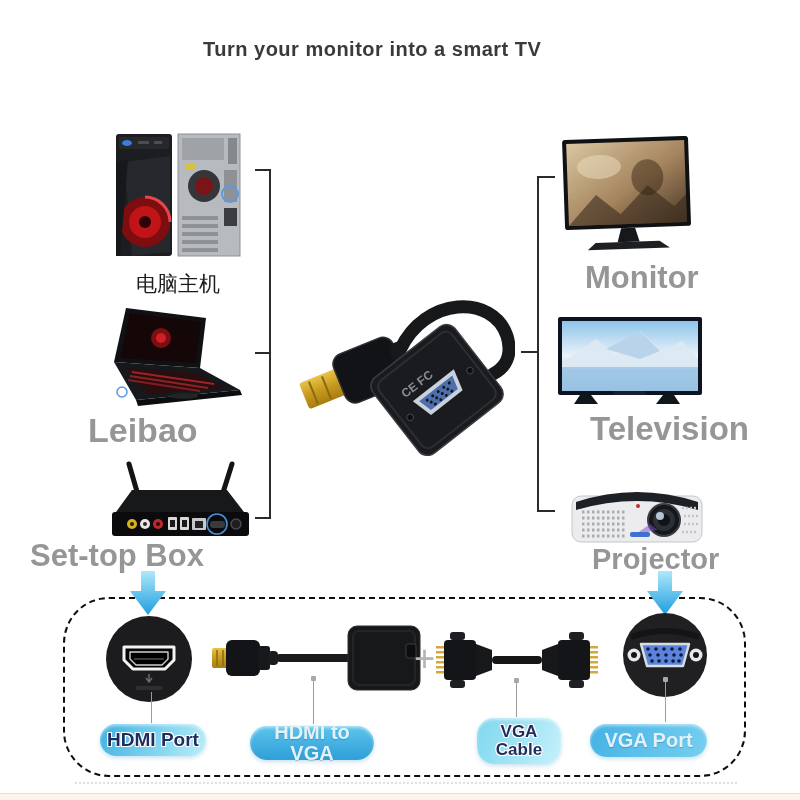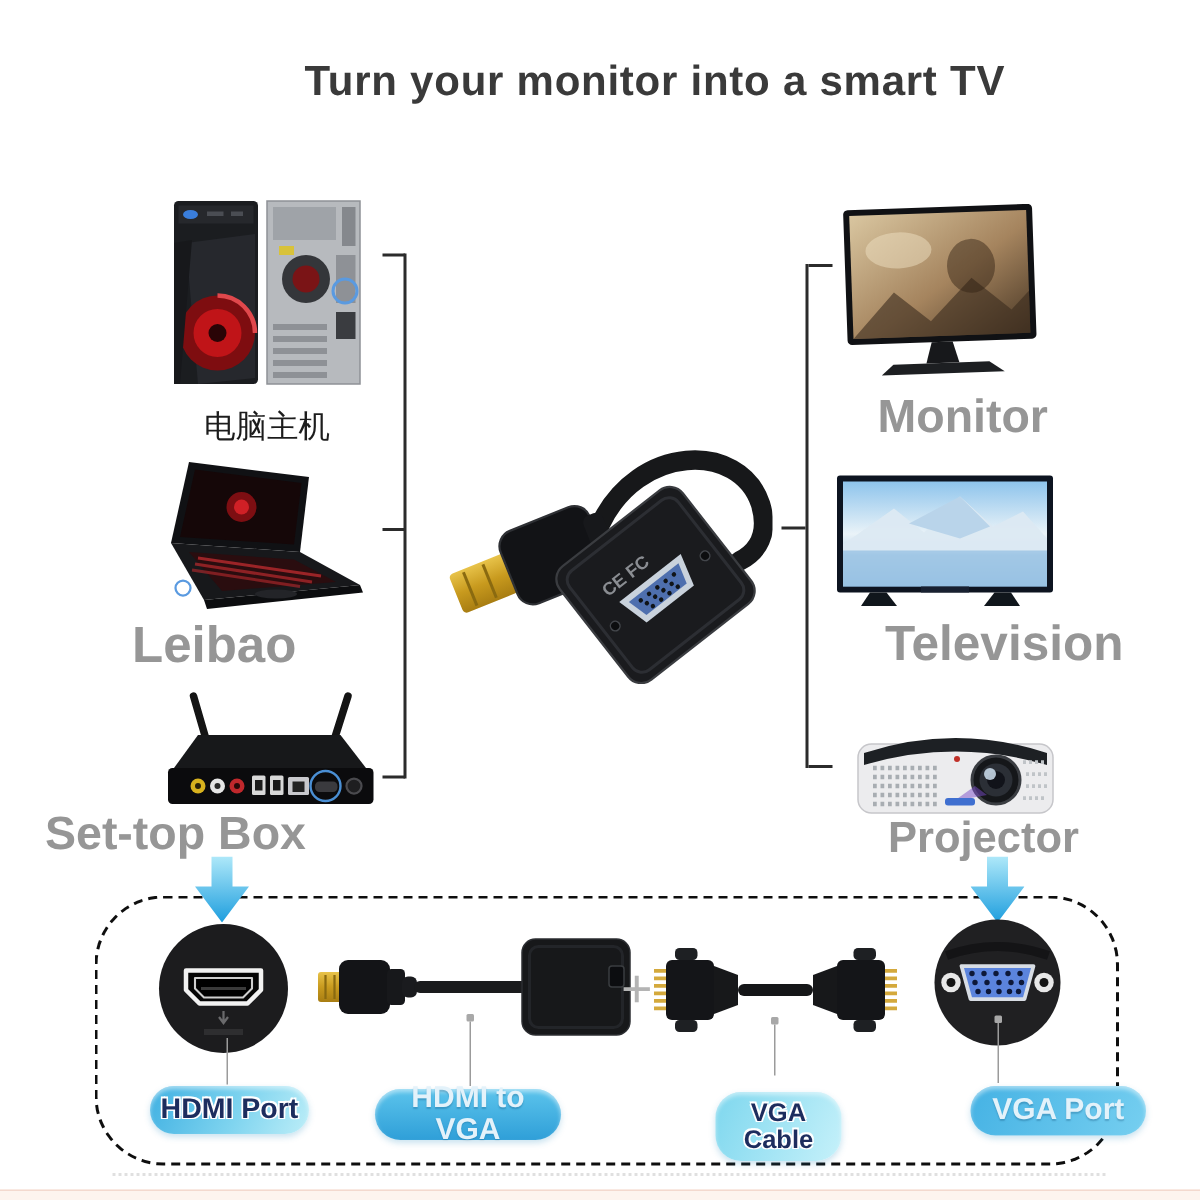--- a/index.html
+++ b/index.html
@@ -8,21 +8,21 @@
   #canvas { position:relative; width:800px; height:800px; background:#fff; }
   .abs { position:absolute; }
 
   
   .logo { left:14px; top:5px; width:186px; height:57px;
           background:linear-gradient(160deg,#4a80e2 0%,#3468d2 55%,#2c59c0 100%);
           border-radius:16px 18px 18px 22px;
           display:flex; align-items:center; justify-content:center;
           box-shadow:inset 0 2px 3px rgba(255,255,255,.35), inset 0 -3px 4px rgba(0,0,40,.25); }
   .logo span { color:#fff; font-size:38px; font-weight:700; letter-spacing:1px; }
-  .title { left:203px; top:38px; font-size:28px; font-weight:700; color:#3a3a3a; letter-spacing:.5px; }
+  .title { left:203px; top:38px; font-size:20px; font-weight:700; color:#3a3a3a; letter-spacing:.5px; }
 
   
   .devlabel { font-weight:700; color:#969696; text-align:left; }
   .cnlabel  { font-weight:400; color:#1c1c1c; text-align:center; font-size:21px; }
 
   
   .bracket-v { width:2px; background:#2b2b2b; }
   .bracket-t { height:2px; background:#2b2b2b; }
 
   
@@ -34,22 +34,22 @@
            text-align:center; font-weight:700; line-height:1.05;
            box-shadow:0 2px 4px rgba(40,140,190,.25), inset 0 2px 3px rgba(255,255,255,.5); }
   .badge.dark-text  { color:#1d2d5e;
            text-shadow:-1px -1px 0 #fff,1px -1px 0 #fff,-1px 1px 0 #fff,1px 1px 0 #fff,0 1px 0 #fff; }
   .badge.light-text { color:#e3f2fa; text-shadow:0 1px 1px rgba(0,60,100,.25); }
   .b1 { left:100px; top:724px; width:106px; height:32px; font-size:19px;
         background:linear-gradient(115deg,#3fb0e2 0%,#7fd4ef 55%,#bdeef8 100%); }
   .b2 { left:250px; top:726px; width:124px; height:34px; font-size:20px;
         background:linear-gradient(180deg,#5cc4ec 0%,#2f9fd8 100%); }
   .b3 { left:477px; top:718px; width:84px; height:46px; font-size:17px; white-space:pre-line;
-        background:linear-gradient(115deg,#7ed7ee 0%,#c6f1fa 100%);margin-top:10px; }
-  .b4 { left:647px; top:724px; width:117px; height:33px; font-size:20px;
+        background:linear-gradient(115deg,#7ed7ee 0%,#c6f1fa 100%); }
+  .b4 { left:590px; top:724px; width:117px; height:33px; font-size:20px;
         background:linear-gradient(115deg,#45b2e4 0%,#76cff0 100%); }
 
   .pointer { width:1px; background:#9b9b9b; }
   .pdot { width:5px; height:5px; background:#a8a8a8; border-radius:1px; }
 
   .plus { left:414px; top:638px; font-size:36px; font-weight:400; color:#b4b4b4; }
 
   .wm-line { left:75px; top:782px; width:662px; height:0;
              border-top:2px dotted #c7c7c7; opacity:.55; }
   .pink-strip { left:0; top:793px; width:800px; height:7px;

